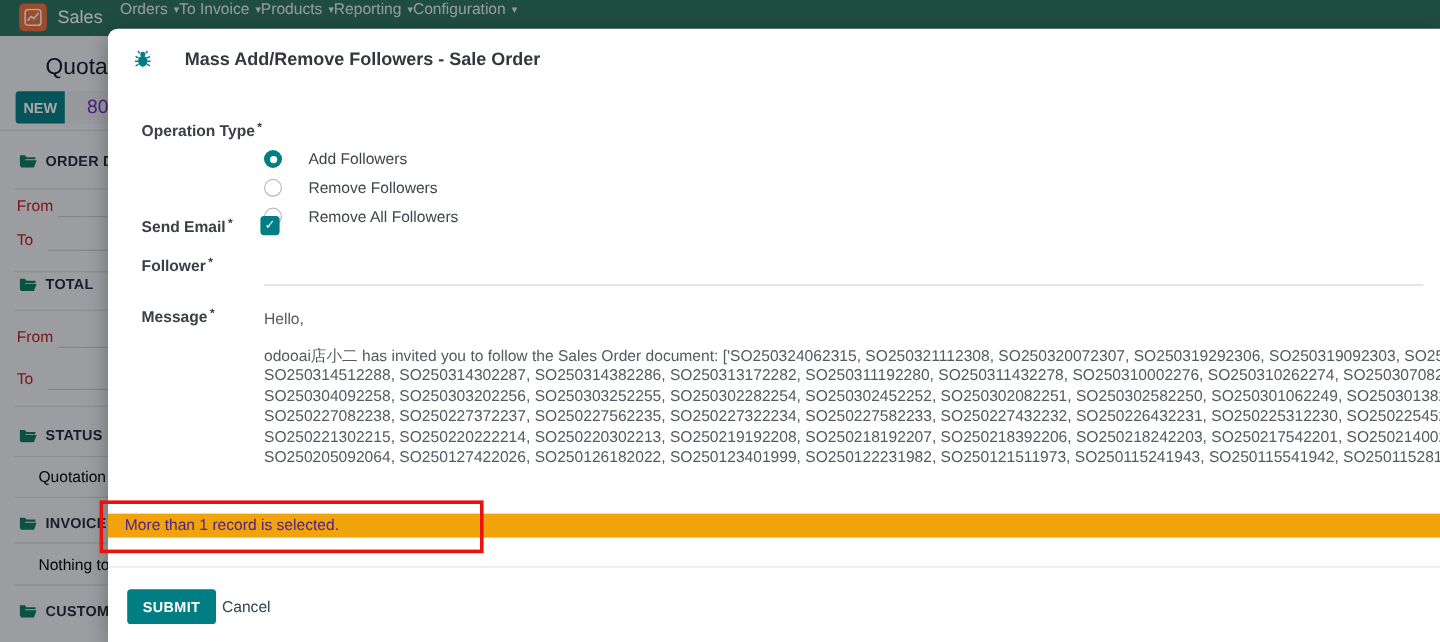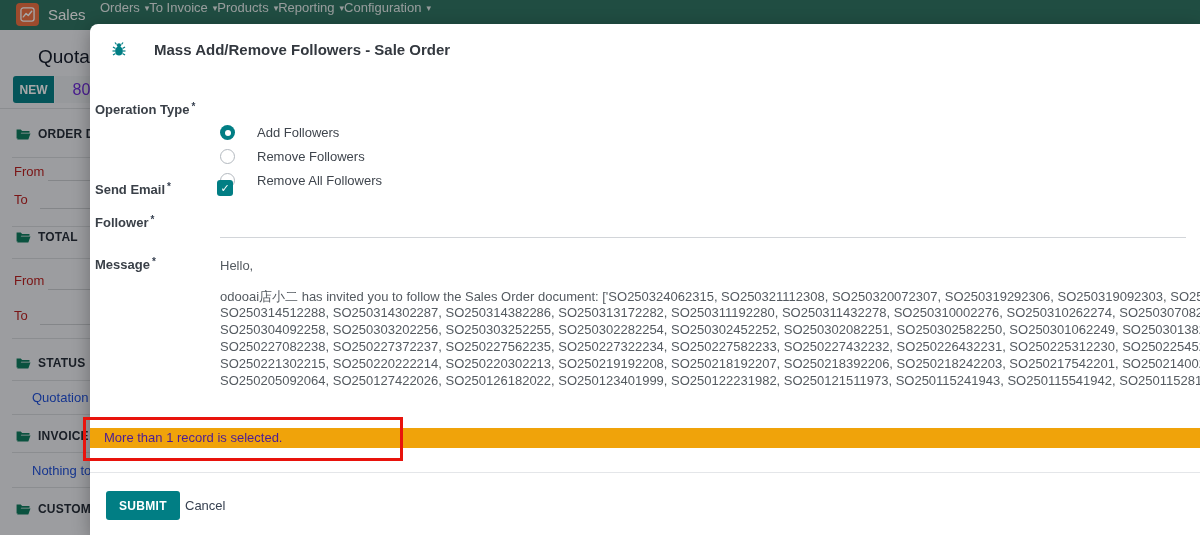--- a/index.html
+++ b/index.html
@@ -18,32 +18,32 @@
   
   .page { position:absolute; left:0; top:30px; width:1200px; height:505px; background:#f4f5f7; z-index:1; }
   .sidebar { position:absolute; left:0; top:0; width:90px; height:505px; background:#eef0f2; overflow:hidden; }
   .page-title { position:absolute; left:38px; top:16px; font-size:19px; color:#111827; white-space:nowrap; }
   .btn-new { position:absolute; left:13px; top:46px; width:41px; height:27px; background:#017e84; color:#fff; border:none; font-size:12px; font-weight:bold; border-radius:3px 0 0 3px; }
   .count-badge { position:absolute; left:55px; top:46px; width:44px; height:27px; background:#e6e9ec; color:#6d28d9; font-size:16px; line-height:27px; padding-left:9px;text-align:center; }
   .sb-divider { position:absolute; height:1px; background:#d4d6d9; }
   .sb-header { position:absolute; left:16px; display:flex; align-items:center; gap:7px; font-size:12px; font-weight:bold; color:#232b36; white-space:nowrap; letter-spacing:.2px; }
   .sb-field { position:absolute; left:14px; font-size:13px; color:#b91c1c; white-space:nowrap; }
   .sb-line { position:absolute; height:1px; background:#c8cbcf; }
-  .sb-value { position:absolute; left:32px; font-size:13px; color:#1d4ed8; white-space:nowrap; }
+  .sb-value { position:absolute; left:32px; font-size:13px; color:#000000; white-space:nowrap; }
 
   
   .overlay { position:absolute; inset:0; background:rgba(10,12,15,0.36); z-index:5; }
 
   
   .modal { position:absolute; left:90px; top:24px; width:1110px; height:511px; background:#ffffff; border-radius:8px 0 0 0; box-shadow:0 4px 18px rgba(0,0,0,.3); z-index:10; }
   .modal-header { position:absolute; left:0; top:0; width:100%; height:50px; display:flex; align-items:center; padding-left:21px; gap:27px; }
   .modal-title { font-size:15px; font-weight:600; color:#33383f; }
   .req { font-size:10px; color:#374151; vertical-align:4px; margin-left:2px; }
 
-  .f-label { position:absolute; left:5px; font-size:13px; font-weight:600; color:#3a4048; white-space:nowrap; }
+  .f-label { position:absolute; left:28px; font-size:13px; font-weight:600; color:#3a4048; white-space:nowrap; }
 
   .radio-row { position:absolute; left:130px; display:flex; align-items:center; gap:22px;margin-top:25px; }
   .radio { width:15px; height:15px; border-radius:50%; background:#fff; border:1px solid #b3b9bf; position:relative; flex:none; }
   .radio.sel { border:none; background:#017e84; }
   .radio.sel::after { content:""; position:absolute; inset:4.5px; background:#fff; border-radius:50%; }
   .radio-label { font-size:13px; color:#3f454d; white-space:nowrap; }
 
   .checkbox { position:absolute; left:127px; width:16px; height:16px; background:#017e84; border-radius:3px; color:#fff; font-size:11px; line-height:16px; text-align:center; }
   .input-underline { position:absolute; left:130px; right:14px; height:1px; background:#d2d5d9; }
 

